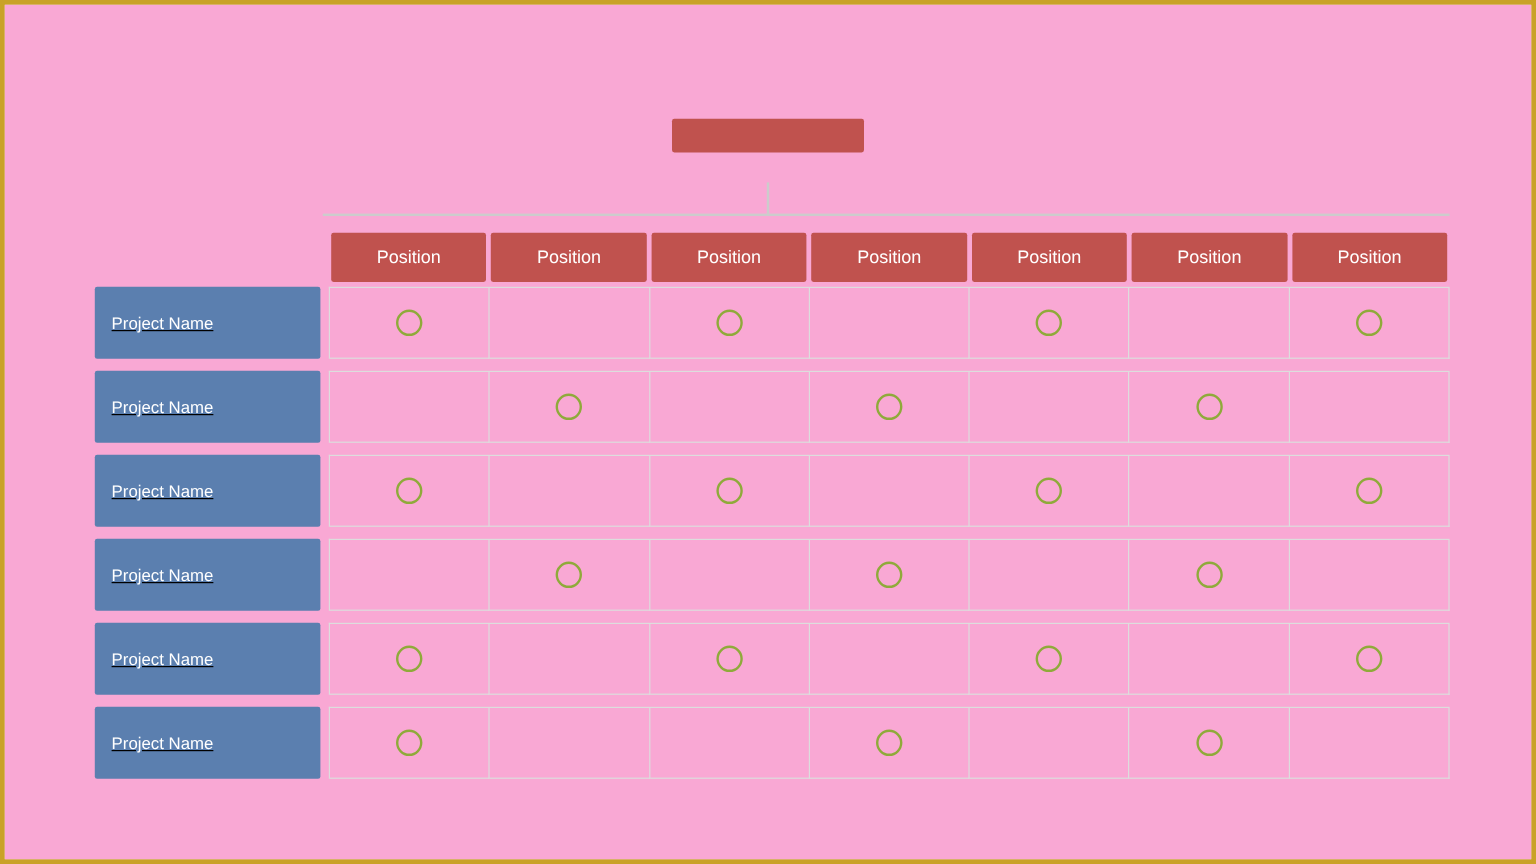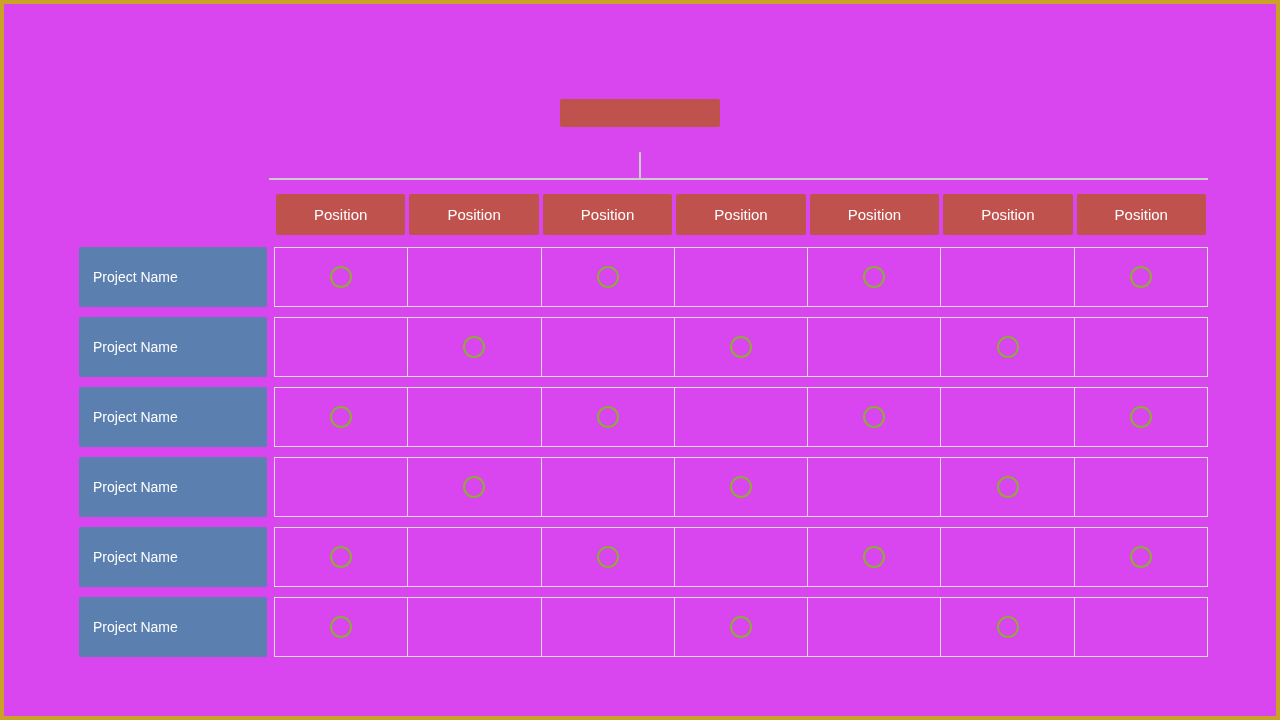--- a/index.html
+++ b/index.html
@@ -7,21 +7,21 @@
       width: 1280px;
       height: 720px;
       background: #f5f5f0;
       font-family: 'Segoe UI', Arial, sans-serif;
       overflow: hidden;
       border: 4px solid #c9a227;
     }
     .slide {
       width: 100%;
       height: 100%;
-      background: #d946ef;
+      background: #f9a8d4;
       position: relative;
       padding: 40px 50px 20px 50px;
     }
     .title {
       font-size: 38px;
       font-weight: 300;
       color: #333;
       margin-bottom: 20px;
     }
     .vertical-functions-label {
@@ -80,23 +80,24 @@
       border-radius: 2px;
     }
     
     .grid-area {
       display: flex;
       flex-direction: column;
       margin-top: 4px;
     }
     .grid-row {
       display: flex;
-      align-items: flex-end;
+      align-items: flex-start;
       margin-bottom: 2px;
       height: 68px;
+      text-decoration: underline;
     }
     .project-label {
       width: 188px;
       min-width: 188px;
       background: #5b7faf;
       color: white;
       padding: 12px 14px;
       font-size: 14px;
       text-align: left;
       border-radius: 2px;

